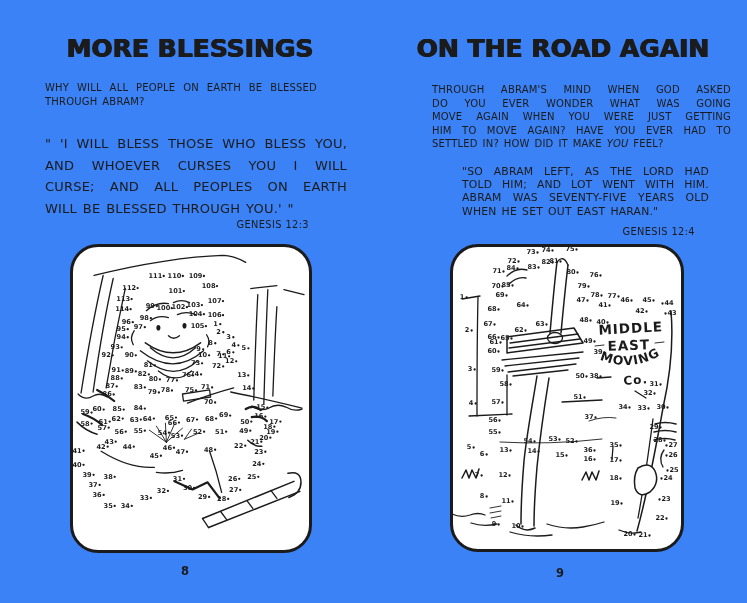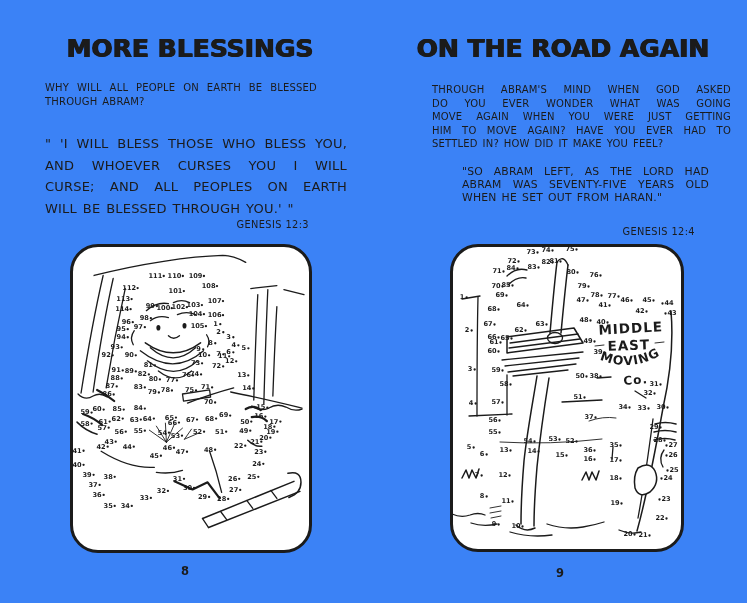--- a/index.html
+++ b/index.html
@@ -20,21 +20,21 @@
   svg{position:absolute;overflow:visible;}
   svg path, svg line{stroke:#1b1b1b;fill:none;stroke-width:1.3;stroke-linecap:round;stroke-linejoin:round;}
   svg .w2{stroke-width:2.2;} svg .w15{stroke-width:1.5;} svg .thin{stroke-width:0.9;}
   svg .fillw{fill:#ffffff;}
   svg ellipse.eye{fill:#1b1b1b;stroke:none;}
   .dots text{font:700 6.6px "DejaVu Sans",sans-serif;fill:#1b1b1b;stroke:none;}
   .dots circle{fill:#1b1b1b;stroke:none;}
   .sign text{font:700 13.5px "DejaVu Sans",sans-serif;fill:#1b1b1b;stroke:none;letter-spacing:1px;}
   .sign text.mov{font-size:12.5px;}
   .sign text.co{font-size:12px;}
-  .ital{}
+  .ital{font-style:italic;}
 </style>
 </head>
 <body>
 
 <div class="sheet">
 
   <div class="abs title" style="left:40px;top:34px;width:300px;">MORE BLESSINGS</div>
 
   <div class="abs bodytext" style="left:45px;top:81px;width:272px;">
     <div class="jl">WHY WILL ALL PEOPLE ON EARTH BE BLESSED</div>
@@ -341,22 +341,23 @@
   <div class="abs bodytext" style="left:432px;top:83px;width:299px;">
     <div class="jl">THROUGH ABRAM'S MIND WHEN GOD ASKED</div>
     <div class="jl">DO YOU EVER WONDER WHAT WAS GOING</div>
     <div class="jl">MOVE AGAIN WHEN YOU WERE JUST GETTING</div>
     <div class="jl">HIM TO MOVE AGAIN? HAVE YOU EVER HAD TO</div>
     <div class="jl last"><span>SETTLED IN? HOW DID IT MAKE </span><span class="ital">YOU</span><span> FEEL?</span></div>
   </div>
 
   <div class="abs quoteR" style="left:462px;top:165px;width:247px;">
     <div class="jl">"SO ABRAM LEFT, AS THE LORD HAD</div>
+    <div class="jl">TOLD HIM; AND LOT WENT WITH HIM.</div>
     <div class="jl">ABRAM WAS SEVENTY-FIVE YEARS OLD</div>
-    <div class="jl last">WHEN HE SET OUT FROM HARAN."</div>
+    <div class="jl last">WHEN HE SET OUT EAST HARAN."</div>
   </div>
 
   <div class="abs cite" style="left:462px;top:226px;width:247px;">
     <span style="margin-right:14px;">GENESIS 12:4</span>
   </div>
 
   <div class="pframe" style="left:450px;top:244px;width:228px;height:302px;"></div>
 
   <svg style="left:450px;top:244px;" width="228" height="302" viewBox="0 0 228 300">
 

